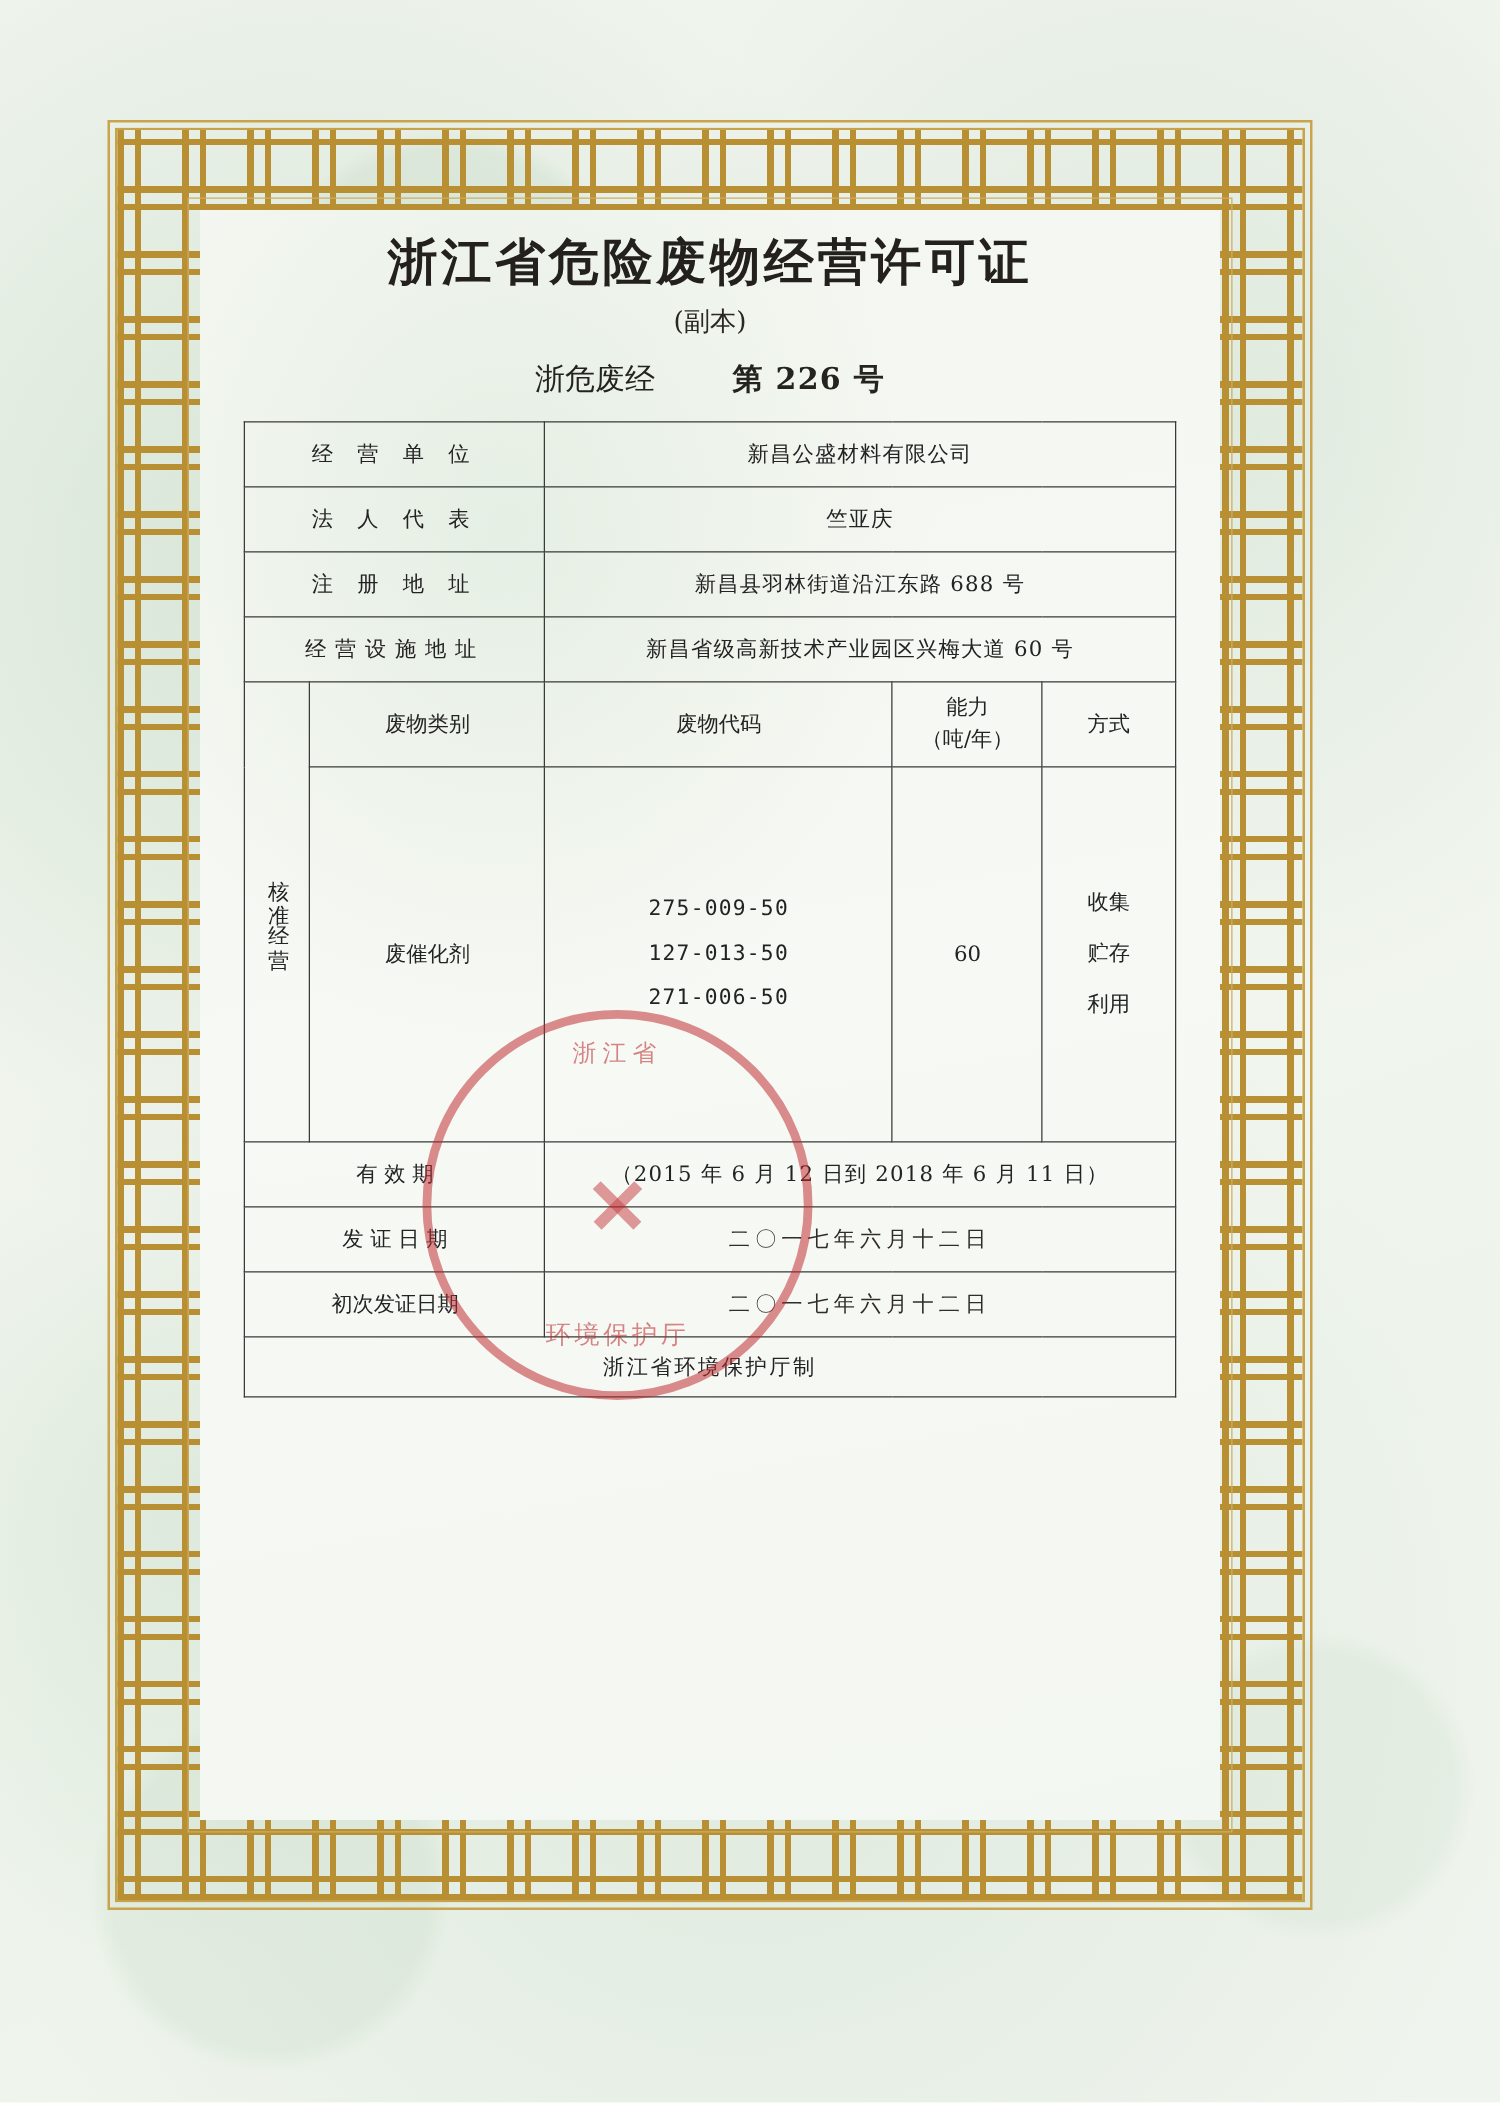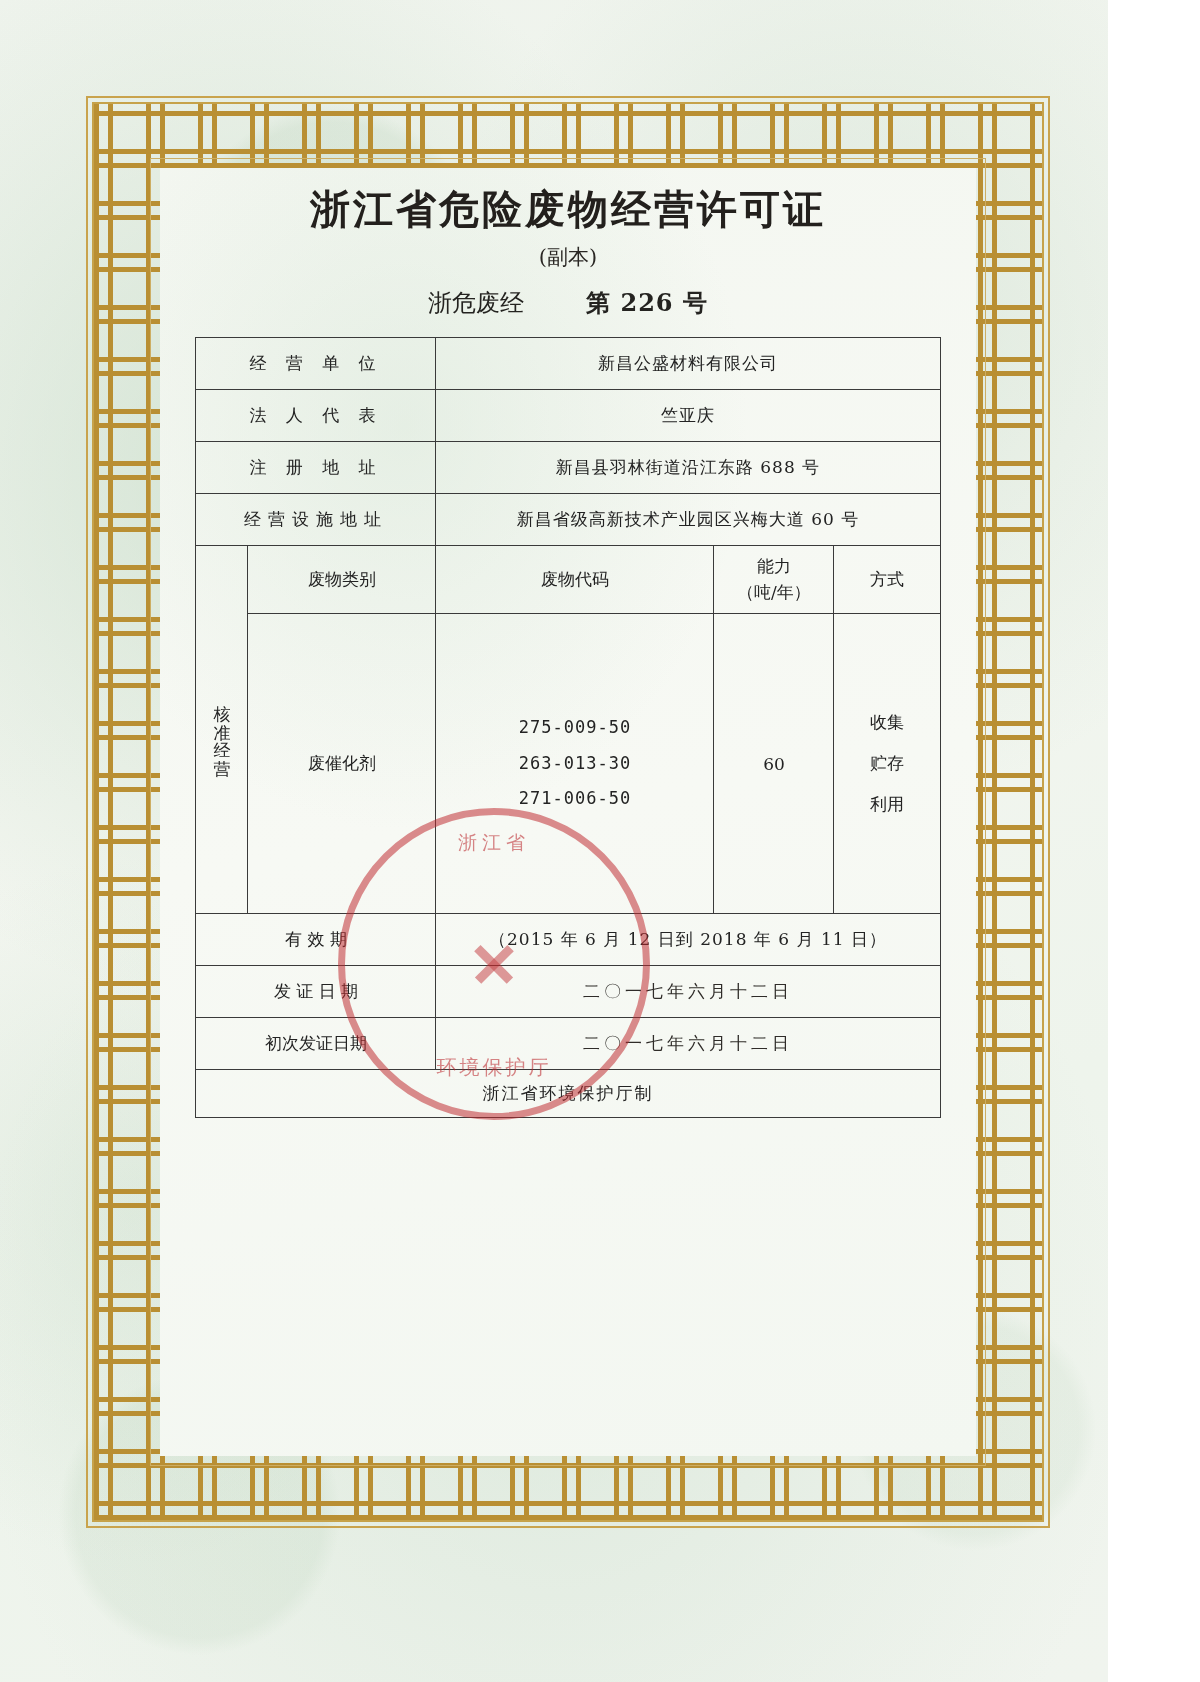--- a/index.html
+++ b/index.html
@@ -10,21 +10,21 @@
   body {
     width: 1200px;
     height: 1682px;
     overflow: hidden;
     font-family: "DejaVu Sans", "Liberation Sans", sans-serif;
   }
 
   
   #scan {
     position: relative;
-    width: 1108px;
+    width: 1200px;
     height: 1682px;
     background:
       radial-gradient(ellipse 60% 45% at 22% 28%, rgba(188,214,190,0.55), rgba(188,214,190,0) 72%),
       radial-gradient(ellipse 55% 40% at 78% 20%, rgba(196,218,198,0.45), rgba(196,218,198,0) 70%),
       radial-gradient(ellipse 70% 50% at 50% 80%, rgba(198,219,200,0.40), rgba(198,219,200,0) 75%),
       radial-gradient(ellipse 40% 30% at 12% 72%, rgba(206,224,206,0.45), rgba(206,224,206,0) 70%),
       linear-gradient(160deg, #eef3ec 0%, #f3f6f0 40%, #eef4ec 70%, #f0f4ee 100%);
   }
   
   #scan::before {
@@ -279,21 +279,21 @@
             <span class="hdr-cap">能力</span>
             <span class="hdr-cap">（吨/年）</span>
           </td>
           <td>方式</td>
         </tr>
 
         <tr class="big-cell">
           <td>废催化剂</td>
           <td class="codes">
             <div>275-009-50</div>
-            <div>263-013-30</div>
+            <div>127-013-50</div>
             <div>271-006-50</div>
           </td>
           <td>60</td>
           <td class="method">
             <div>收集</div>
             <div>贮存</div>
             <div>利用</div>
           </td>
         </tr>
 

